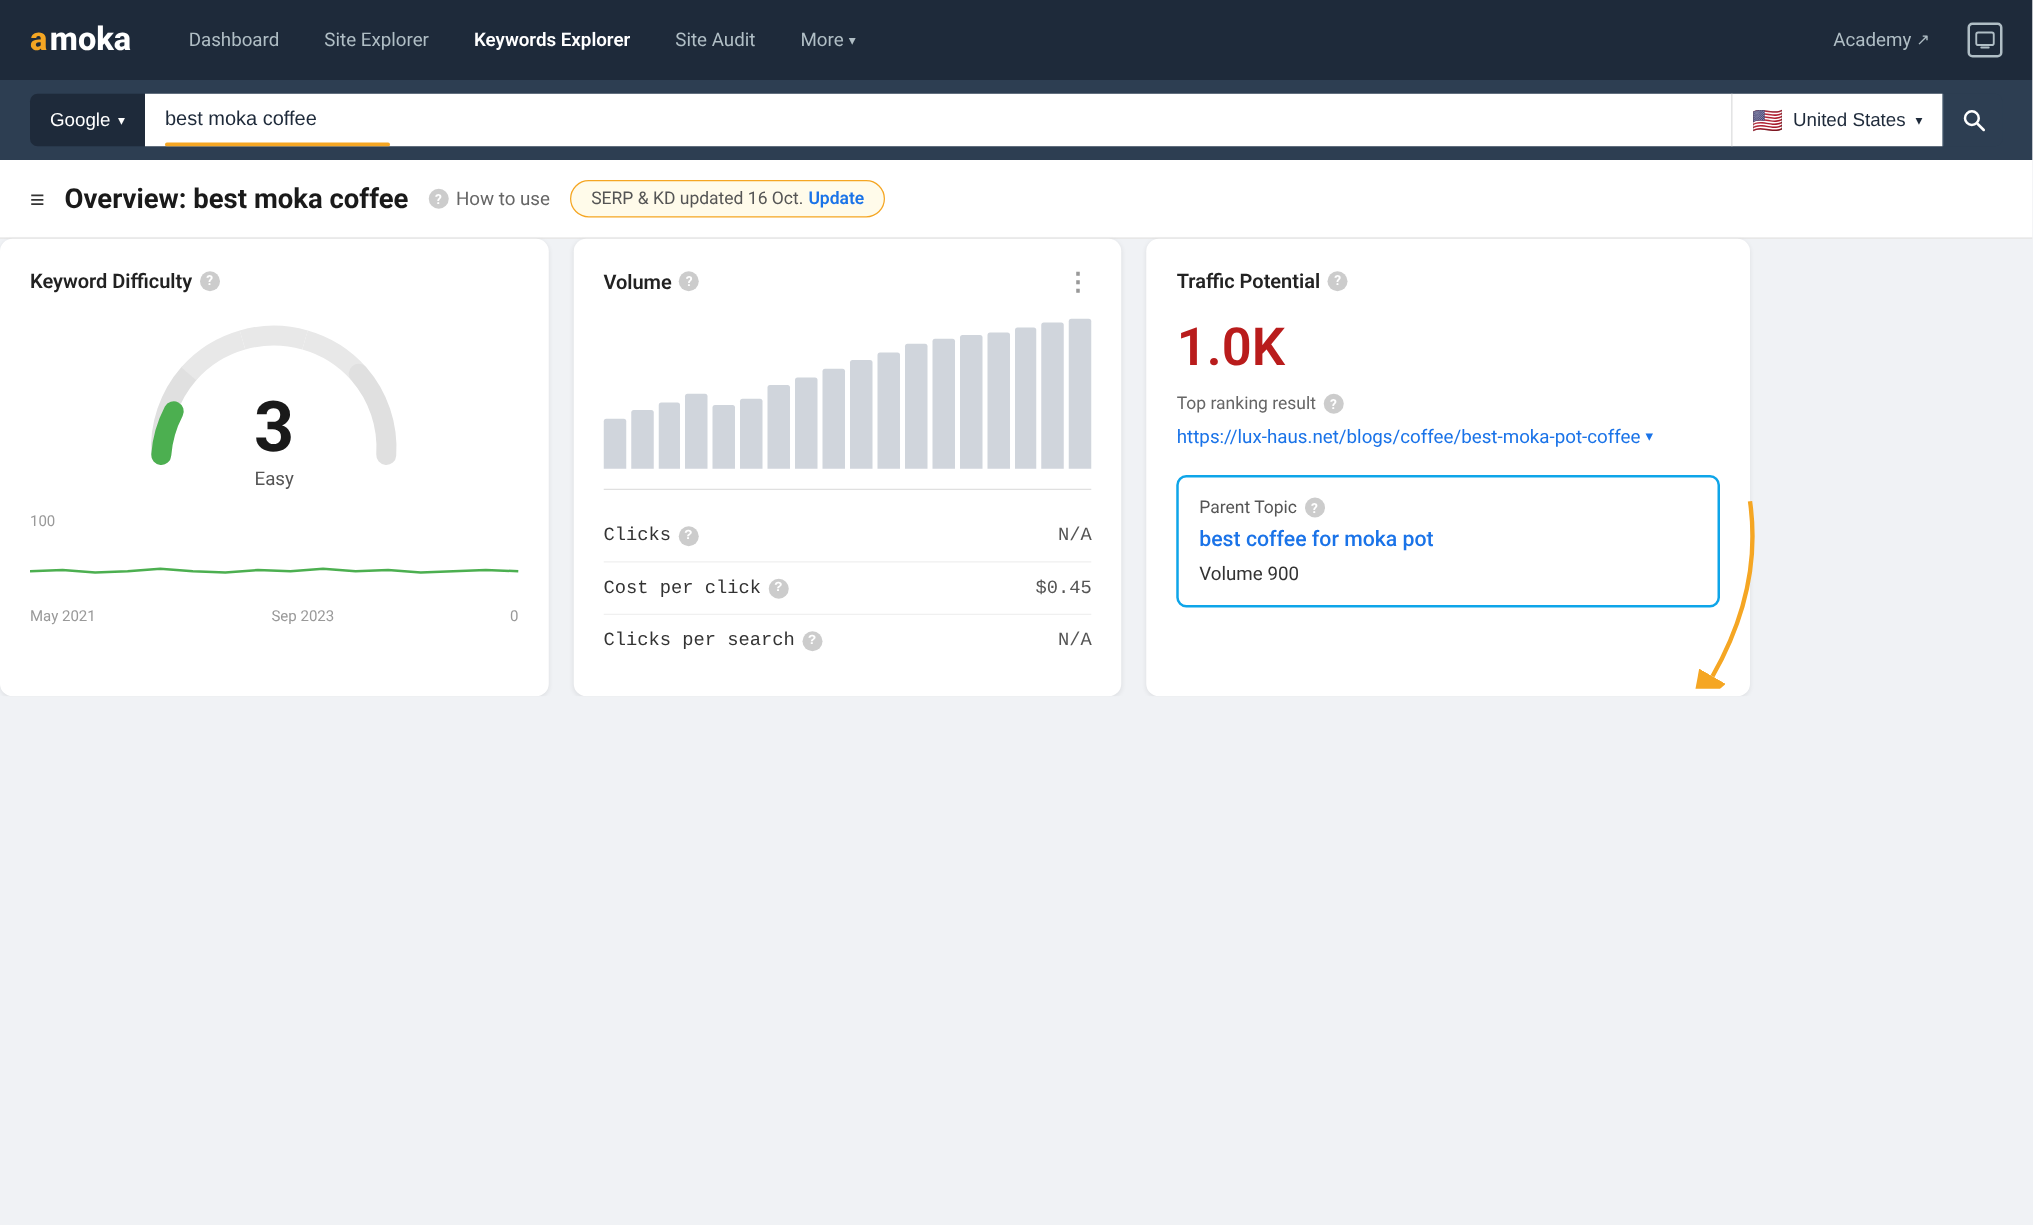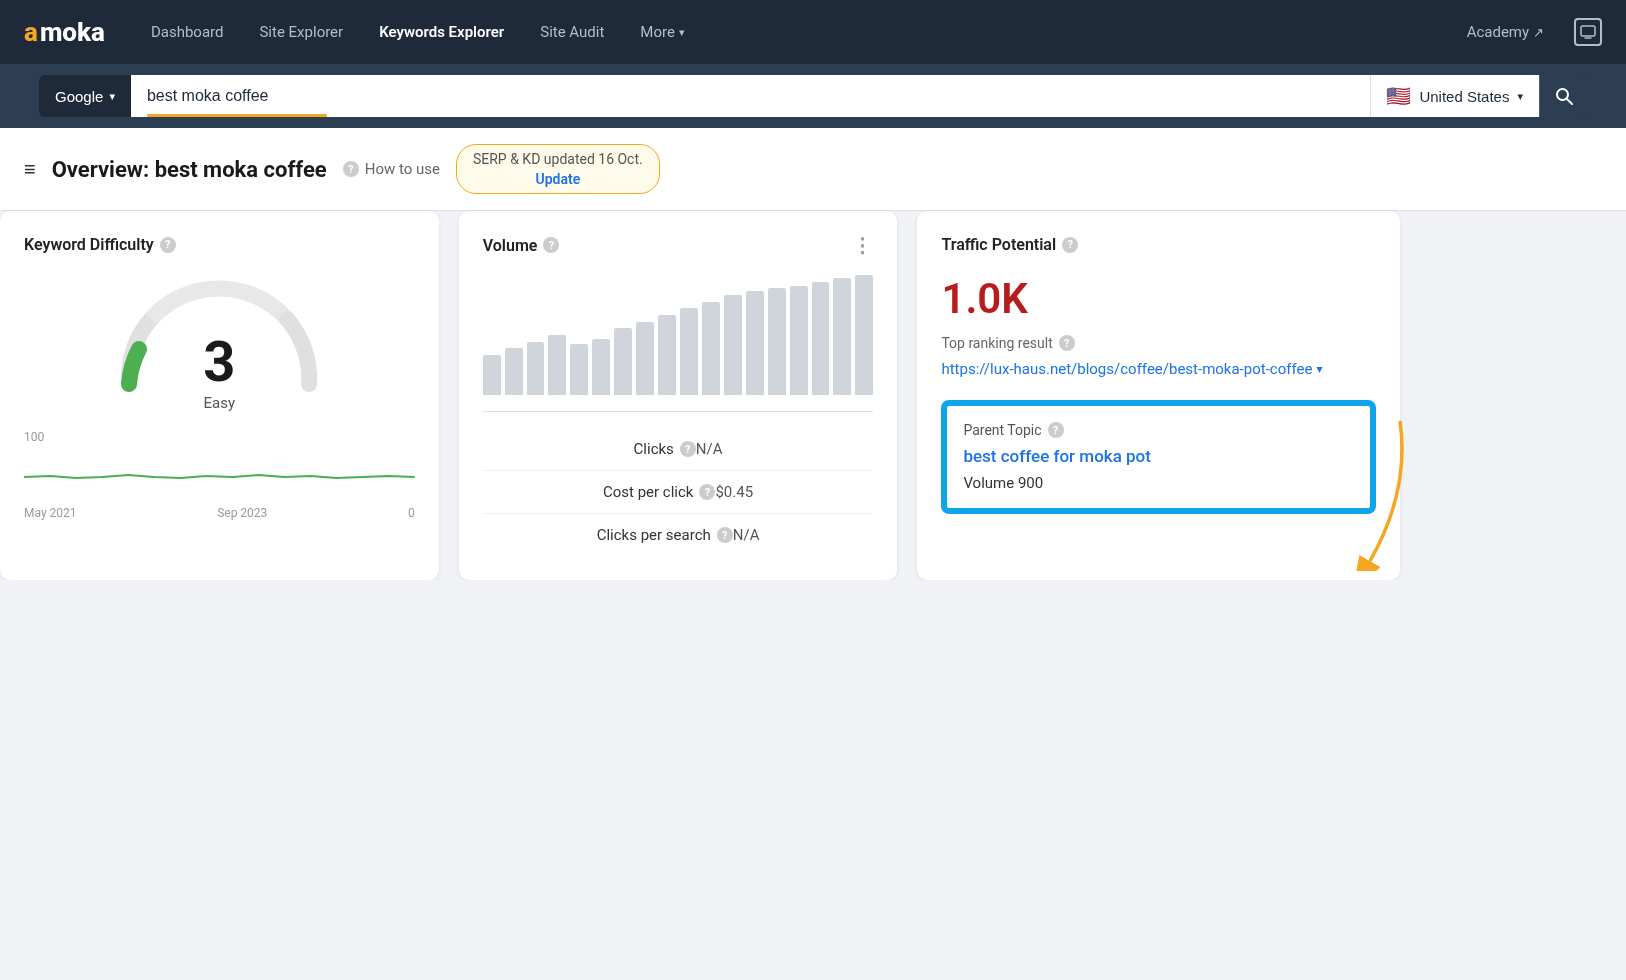--- a/index.html
+++ b/index.html
@@ -34,21 +34,21 @@
     .nav-screen-icon {
       width: 28px; height: 28px; border: 2px solid #b0bec5;
       border-radius: 4px; display: flex; align-items: center;
       justify-content: center; cursor: pointer; margin-left: 8px;
     }
 
     
     .search-bar {
       background: #2d3e52;
       display: flex; align-items: center;
-      padding: 0 39px;
+      padding: 0 24px;
       height: 64px;
       gap: 0;
     }
     .search-engine-btn {
       background: #1e2a3a; color: #fff;
       border: none; border-radius: 6px 0 0 6px;
       padding: 10px 16px; font-size: 15px;
       display: flex; align-items: center; gap: 6px;
       cursor: pointer; white-space: nowrap; height: 42px;
     }
@@ -93,21 +93,21 @@
     .hamburger { cursor: pointer; font-size: 20px; color: #333; }
     .page-title { font-size: 22px; font-weight: 700; color: #1a1a1a; }
     .how-to-use-btn {
       display: flex; align-items: center; gap: 6px;
       color: #666; font-size: 15px; cursor: pointer;
     }
     .update-badge {
       background: #fffbea; border: 1px solid #f5a623;
       border-radius: 20px; padding: 6px 16px;
       font-size: 14px; color: #555;
-      display: flex; align-items: center; gap: 4px; flex-direction: column;
+      display: flex; align-items: center; gap: 4px;
     }
     .update-badge .update-link { color: #1a73e8; font-weight: 600; cursor: pointer; }
 
     
     .cards-area {
       display: grid;
       grid-template-columns: 1fr 1fr 1.1fr;
       gap: 20px;
       max-width: 1400px;
     }
@@ -172,42 +172,42 @@
       display: flex; align-items: flex-end; gap: 4px;
       height: 120px; margin-bottom: 16px;
     }
     .bar {
       flex: 1; background: #d0d5dc; border-radius: 2px 2px 0 0;
     }
     .chart-divider {
       height: 1px; background: #e0e0e0; margin-bottom: 16px;
     }
     .metric-row {
-      display: flex; align-items: center; justify-content: center;
+      display: flex; align-items: center; justify-content: space-between;
       padding: 12px 0; border-bottom: 1px solid #f0f0f0;
-      font-size: 15px; color: #333;
+      font-size: 15px; color: #333; font-family: Liberation Mono, monospace;
     }
     .metric-row:last-child { border-bottom: none; }
     .metric-label { display: flex; align-items: center; gap: 6px; }
     .metric-value { color: #555; font-size: 15px; }
 
     
     .tp-number {
       font-size: 42px; font-weight: 600; color: #b91c1c;
       margin-bottom: 12px;
     }
     .tp-sub { font-size: 14px; color: #666; margin-bottom: 8px; display: flex; align-items: center; gap: 6px;}
     .tp-link {
       color: #1a73e8; font-size: 15px; line-height: 1.4;
       display: flex; align-items: flex-start; gap: 4px;
       margin-bottom: 20px; cursor: pointer;
     }
     .tp-link .chevron { color: #1a73e8; font-size: 12px; margin-top: 2px; }
     .parent-topic-box {
-      border: 6px solid #0ea5e9; border-radius: 8px;
+      border: 2px solid #0ea5e9; border-radius: 8px;
       padding: 16px; position: relative;
     }
     .pt-label { font-size: 14px; color: #555; margin-bottom: 8px; display: flex; align-items: center; gap: 6px;}
     .pt-link { color: #1a73e8; font-size: 17px; font-weight: 500; margin-bottom: 8px; cursor: pointer; }
     .pt-volume { font-size: 15px; color: #333; }
 
     
     .gauge-container { position: relative; }
   </style>
 </head>

